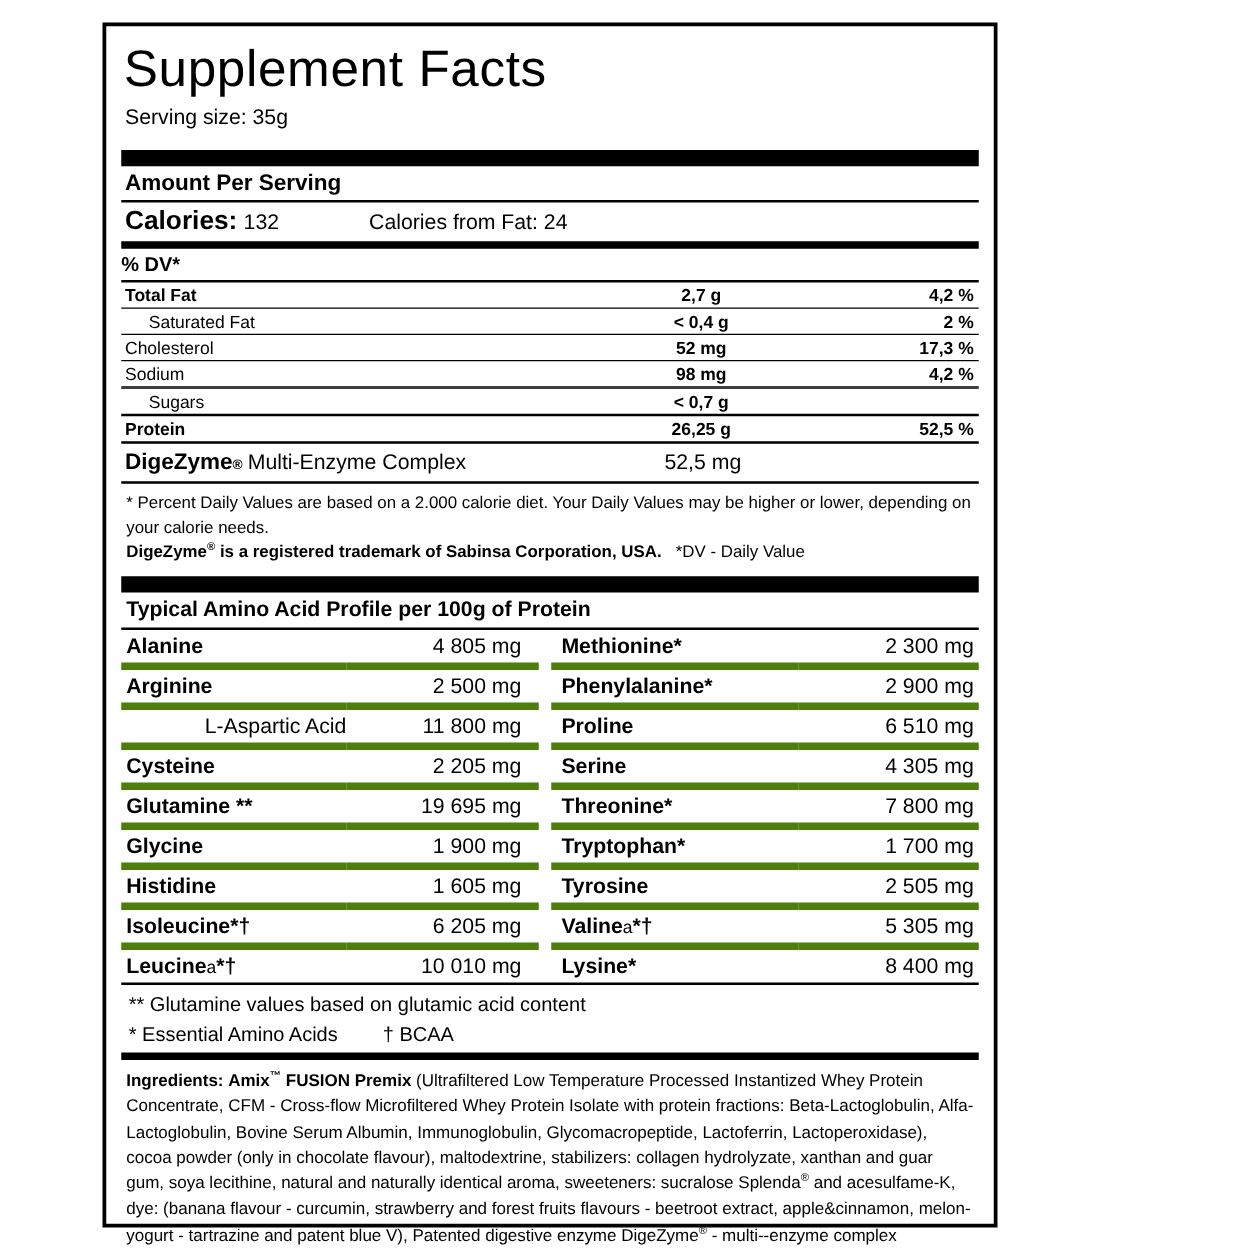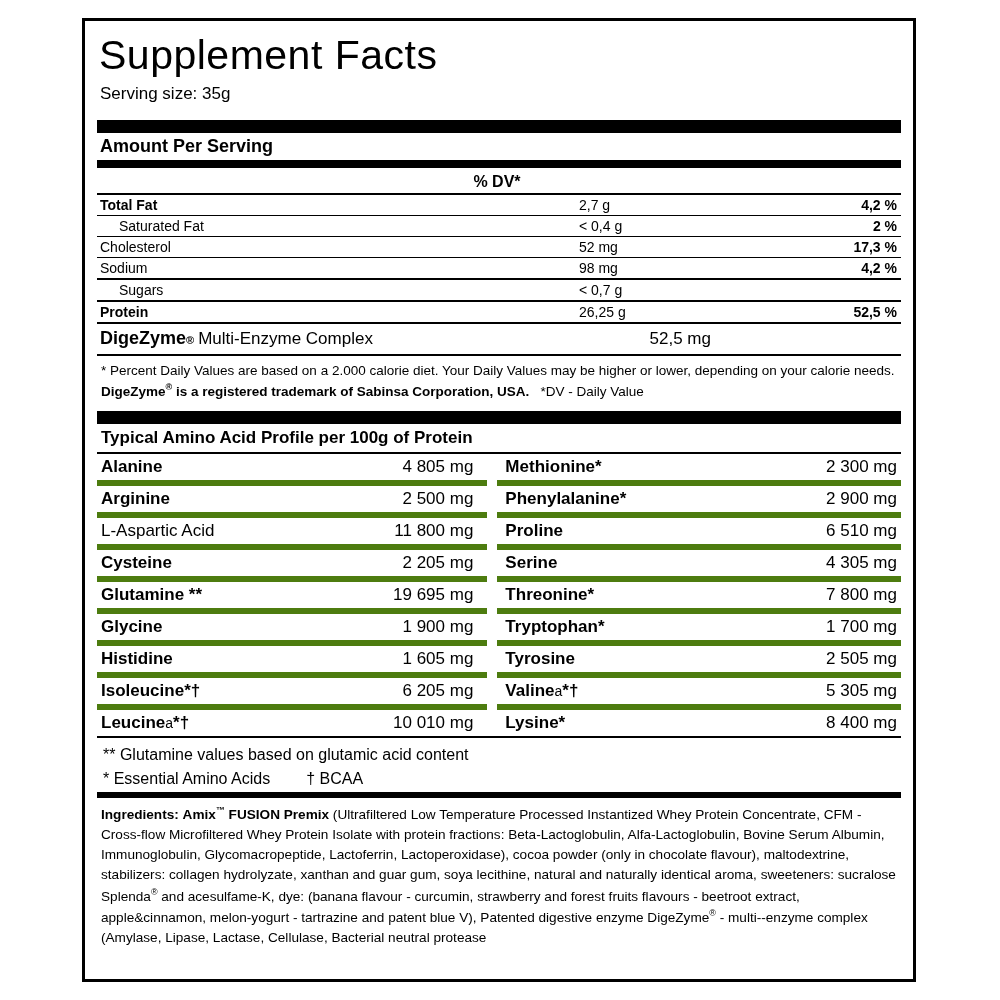--- a/index.html
+++ b/index.html
@@ -11,21 +11,21 @@
     width: 1000px;
     height: 1000px;
     font-family: "Liberation Sans", sans-serif;
     color: #000000;
     overflow: hidden;
   }
   .panel {
     position: absolute;
     left: 82px;
     top: 18px;
-    width: 834px;
+    width: 716px;
     height: 964px;
     border: 3px solid #000;
     box-sizing: border-box;
     background: #fff;
   }
   .inner {
     position: absolute;
     left: 12px;
     right: 12px;
     top: 8px;
@@ -66,22 +66,23 @@
     align-items: baseline;
     font-size: 14px;
     padding: 2px 0 2px 0;
   }
   .row .nm {
     flex: 1 1 auto;
     padding-left: 3px;
   }
   .row .val {
     flex: 0 0 200px;
-    text-align: left;
+    text-align: center;
     padding-right: 8px;
+    font-weight: bold;
   }
   .row .dv {
     flex: 0 0 110px;
     text-align: right;
     padding-right: 4px;
   }
   .b {
     font-weight: bold;
   }
   .amount-row {
@@ -100,21 +101,21 @@
   }
   .cal-row .cal-val {
     font-size: 17px;
     margin-left: 5px;
   }
   .cal-row .cal-fat {
     font-size: 17px;
     margin-left: 72px;
   }
   .dv-head {
-    text-align: center;
+    text-align: left;
     font-size: 16px;
     font-weight: bold;
     padding: 5px 4px 2px 0;
   }
   .indent {
     padding-left: 22px !important;
   }
   .digez {
     display: flex;
     align-items: baseline;
@@ -172,20 +173,21 @@
   .aa-table tr:last-child td {
     border-bottom: none;
   }
   .aa-name {
     font-weight: bold;
     padding-left: 4px !important;
     white-space: nowrap;
   }
   .aa-name.plain {
     font-weight: normal;
+    text-align: right;
   }
   .aa-val {
     text-align: right;
     padding-right: 14px !important;
     white-space: nowrap;
     width: 140px;
   }
   .aa-gap {
     width: 10px;
     border-bottom: none !important;
@@ -237,20 +239,25 @@
 
     <div class="title">Supplement Facts</div>
     <div class="serving">Serving size: 35g</div>
 
     <div class="rule-thick"></div>
 
     <div class="amount-row">Amount Per Serving</div>
 
     <div class="rule-thin"></div>
 
+    <div class="cal-row">
+      <span class="cal-label">Calories:</span>
+      <span class="cal-val">132</span>
+      <span class="cal-fat">Calories from Fat: 24</span>
+    </div>
 
     <div class="rule-med"></div>
 
     <div class="dv-head">% DV*</div>
 
     <div class="rule-thin"></div>
 
     <div>
       <div class="row">
         <span class="nm b">Total Fat</span>

